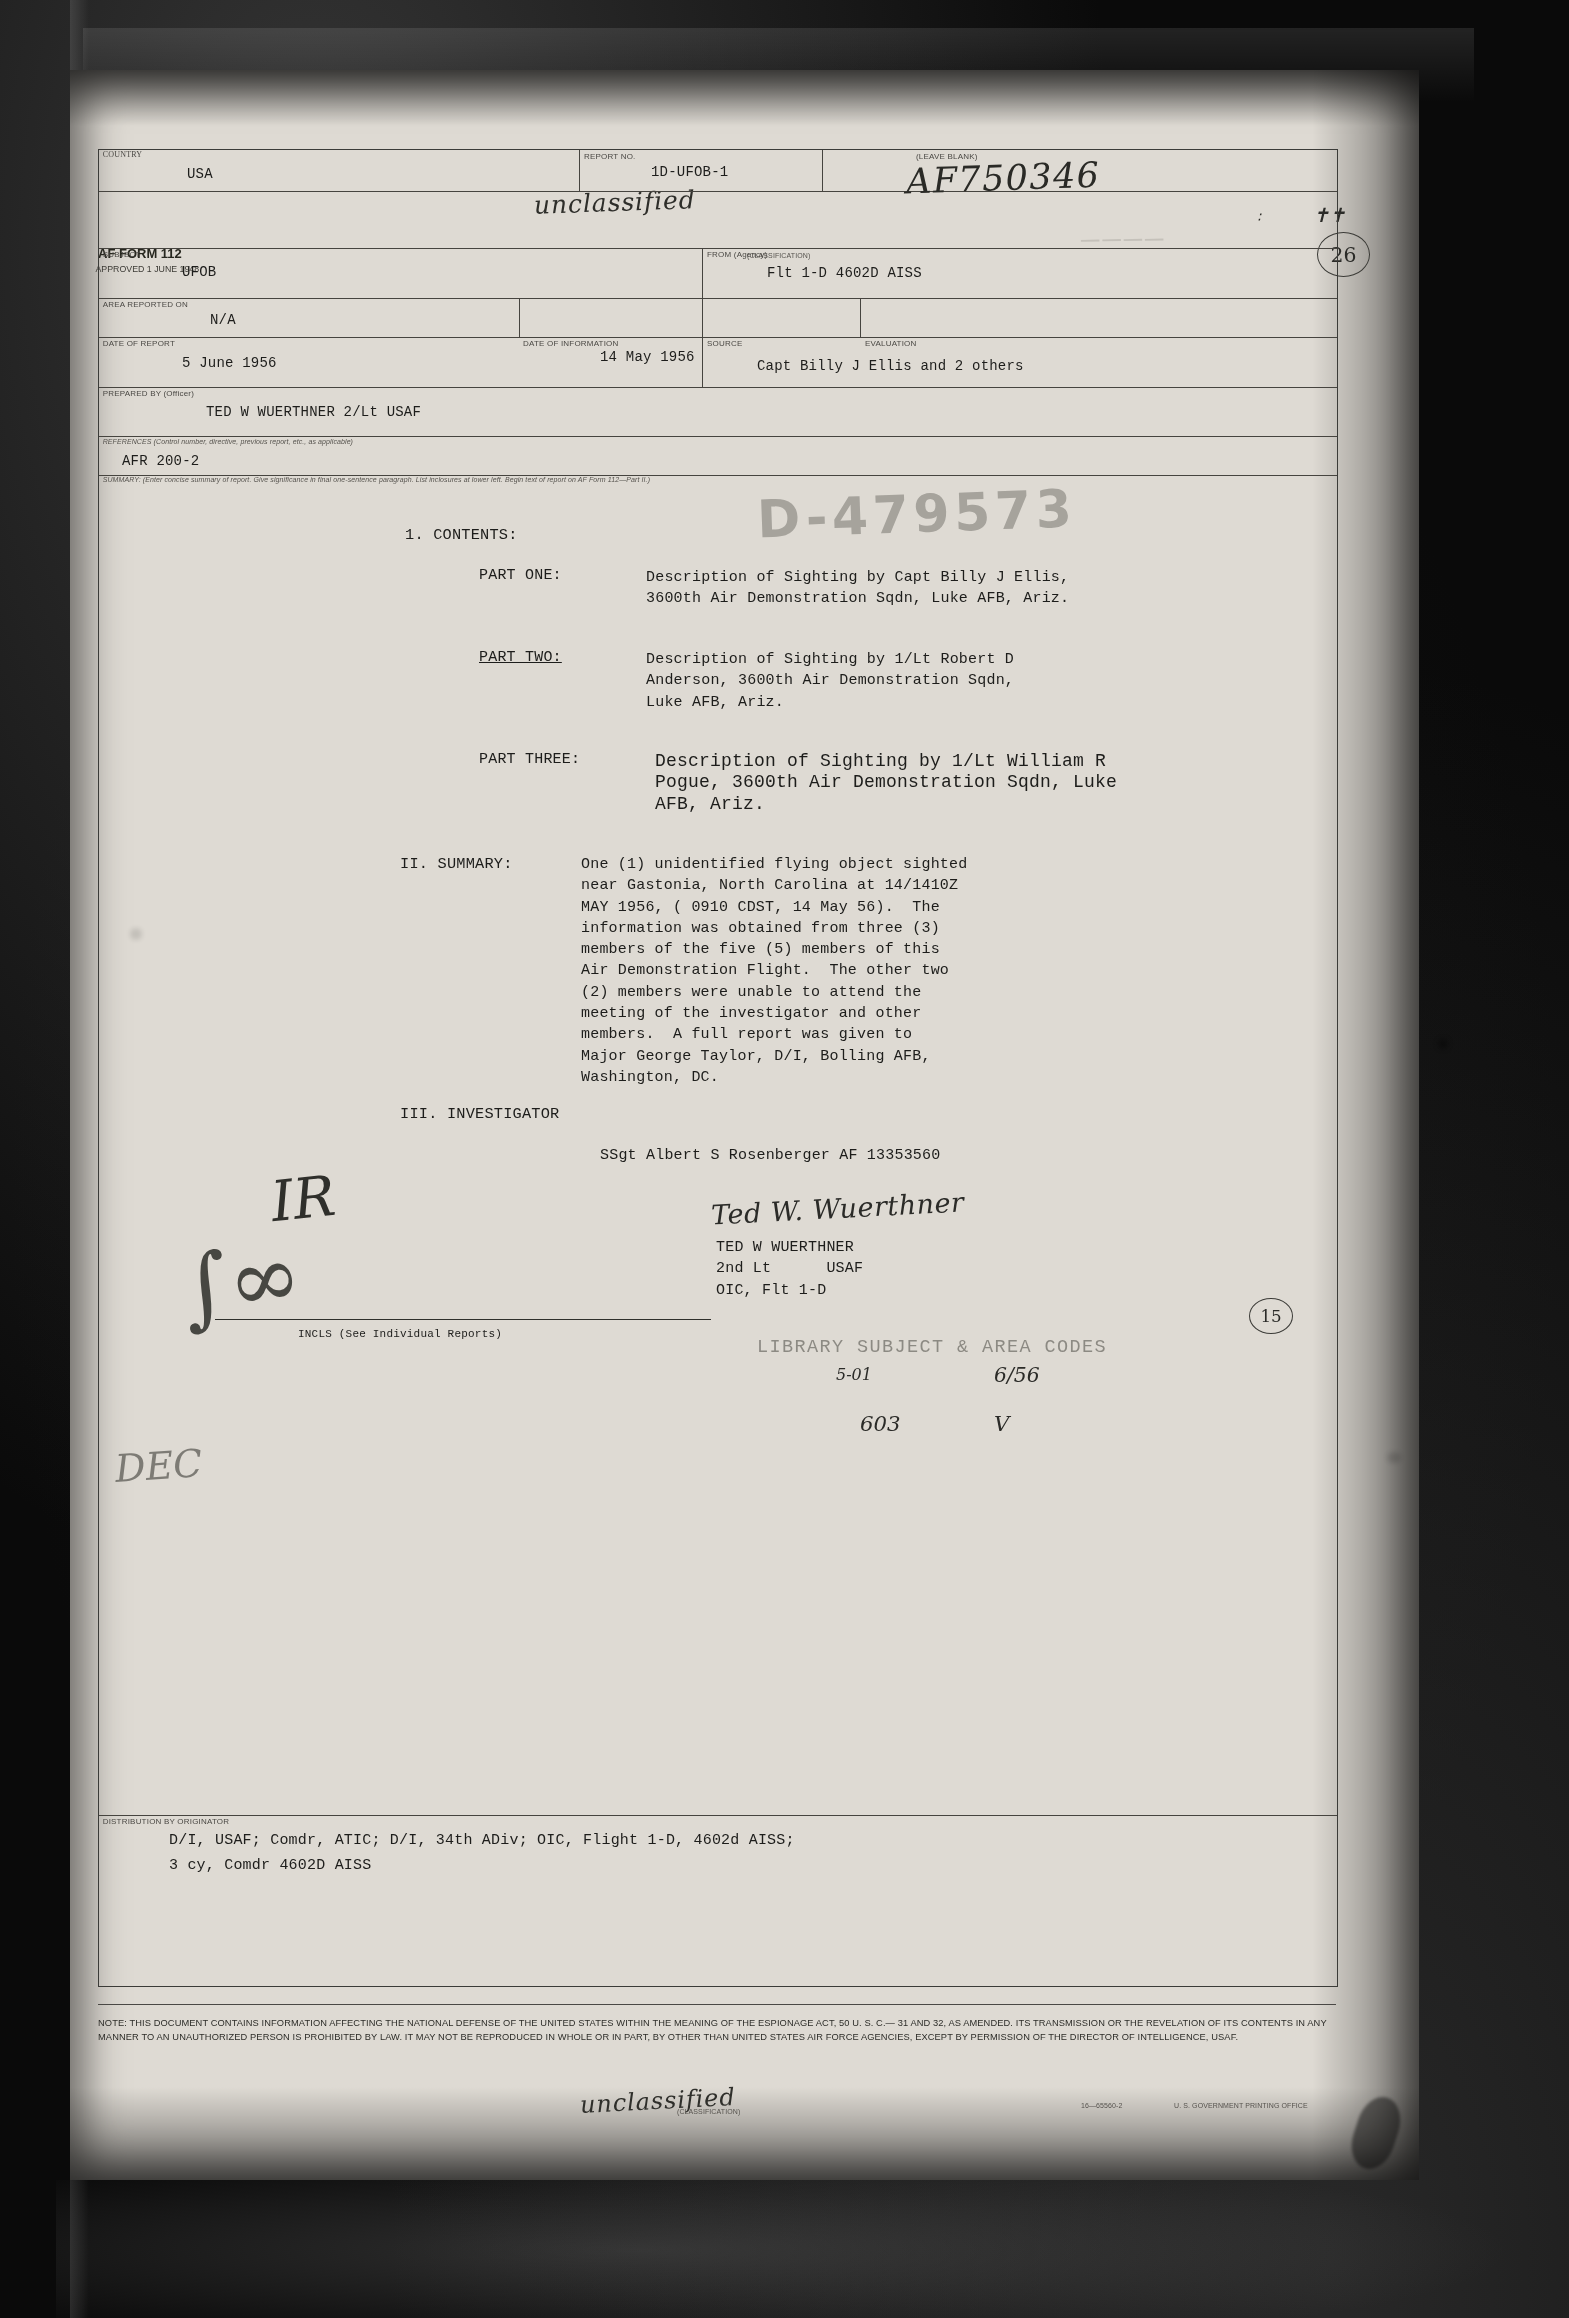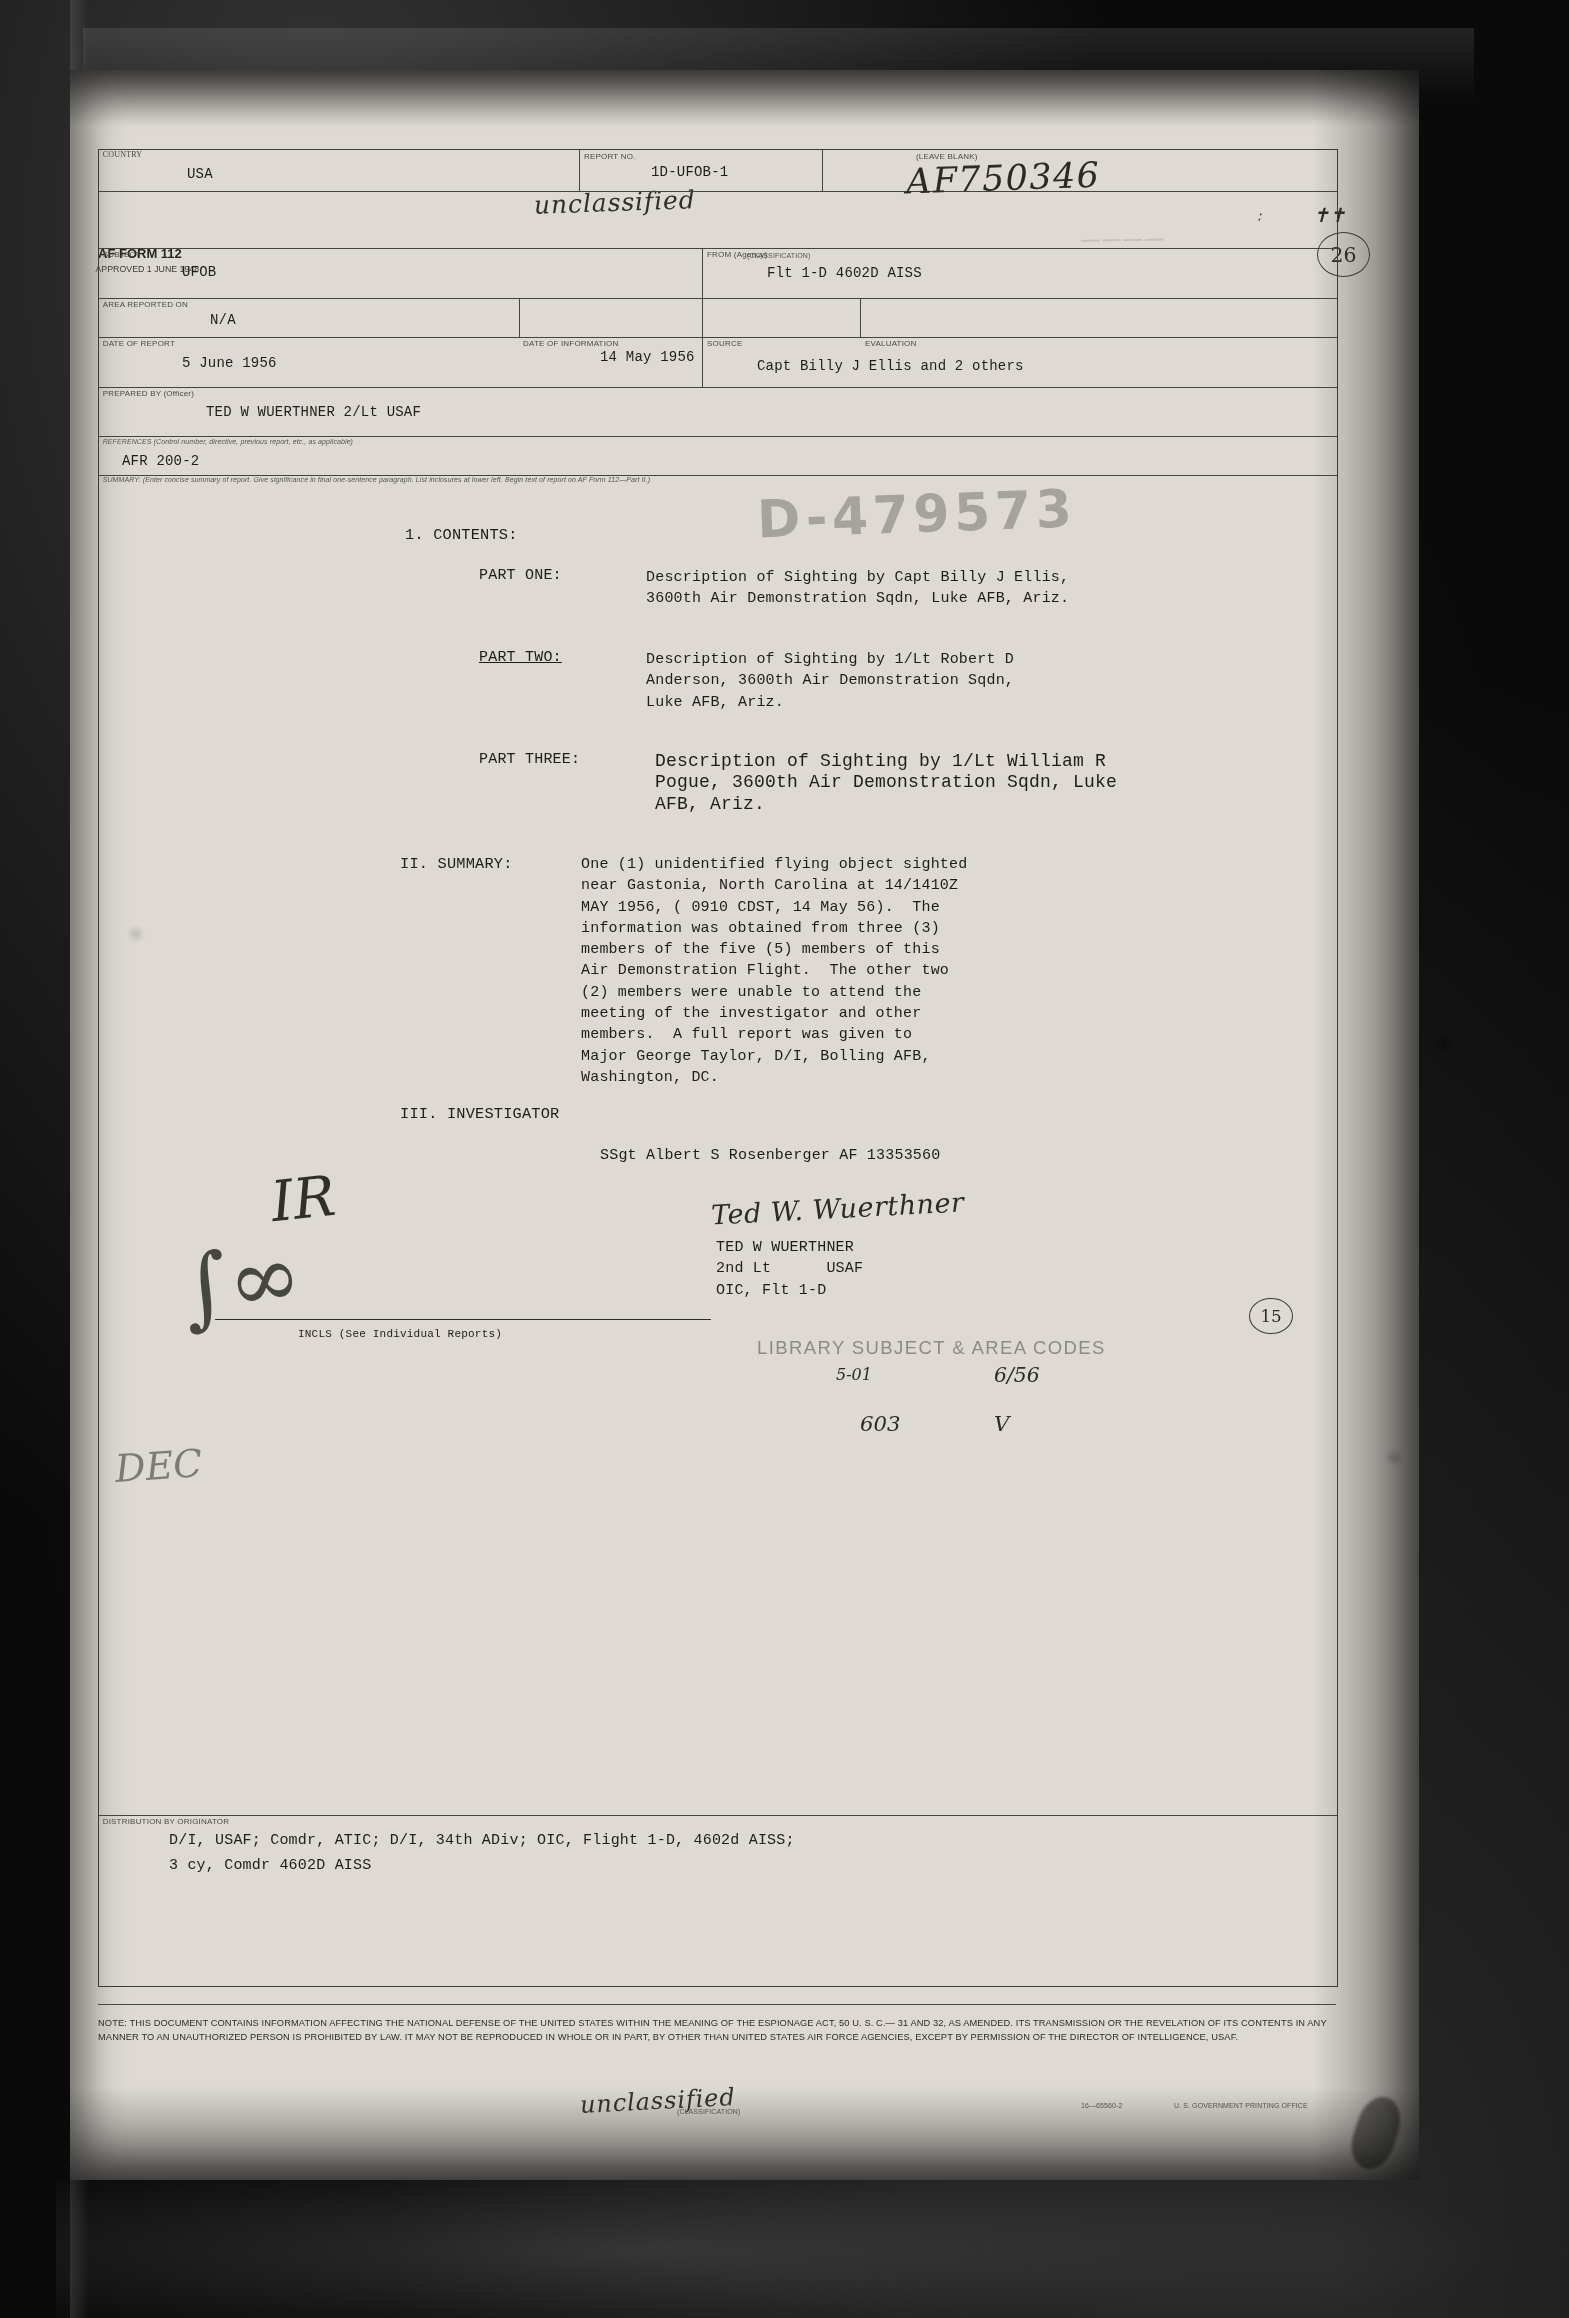--- a/index.html
+++ b/index.html
@@ -197,21 +197,21 @@
       <div class="hand" style="position:absolute;left:612px;top:1043px;font-size:27px;transform:rotate(-3deg);
                   letter-spacing:0.5px;">Ted W. Wuerthner</div>
       <div class="typed" style="position:absolute;left:617px;top:1087px;font-size:15px;line-height:21.3px;white-space:pre;">TED W WUERTHNER
 2nd Lt      USAF
 OIC, Flt 1-D</div>
 
       <div class="typed" style="position:absolute;left:199px;top:1150px;font-size:11px;margin-top:28px;">INCLS (See Individual Reports)</div>
       <div class="hr" style="left:116px;top:1169px;width:496px;height:0.9px;background:#2f2f2b;"></div>
 
       <div style="position:absolute;left:658px;top:1187px;font-size:18.5px;letter-spacing:1.4px;
-                  color:rgba(90,88,82,.62);font-family:Liberation Sans, sans-serif;">LIBRARY SUBJECT &amp; AREA CODES</div>
+                  color:rgba(90,88,82,.62);font-family:Liberation Mono, monospace;">LIBRARY SUBJECT &amp; AREA CODES</div>
       <div class="hand" style="position:absolute;left:737px;top:1215px;font-size:16px;">5-01</div>
       <div class="hand" style="position:absolute;left:895px;top:1213px;font-size:20.4px;">6/56</div>
       <div class="hand" style="position:absolute;left:761px;top:1261px;font-size:21.3px;">603</div>
       <div class="hand" style="position:absolute;left:895px;top:1261px;font-size:21.3px;">V</div>
 
       <div class="circled" style="left:1150px;top:1148px;width:42px;height:34px;font-size:16.7px;">
         <span>15</span>
       </div>
 
       <div class="hand" style="position:absolute;left:172px;top:1016px;font-size:56px;transform:rotate(-6deg);

